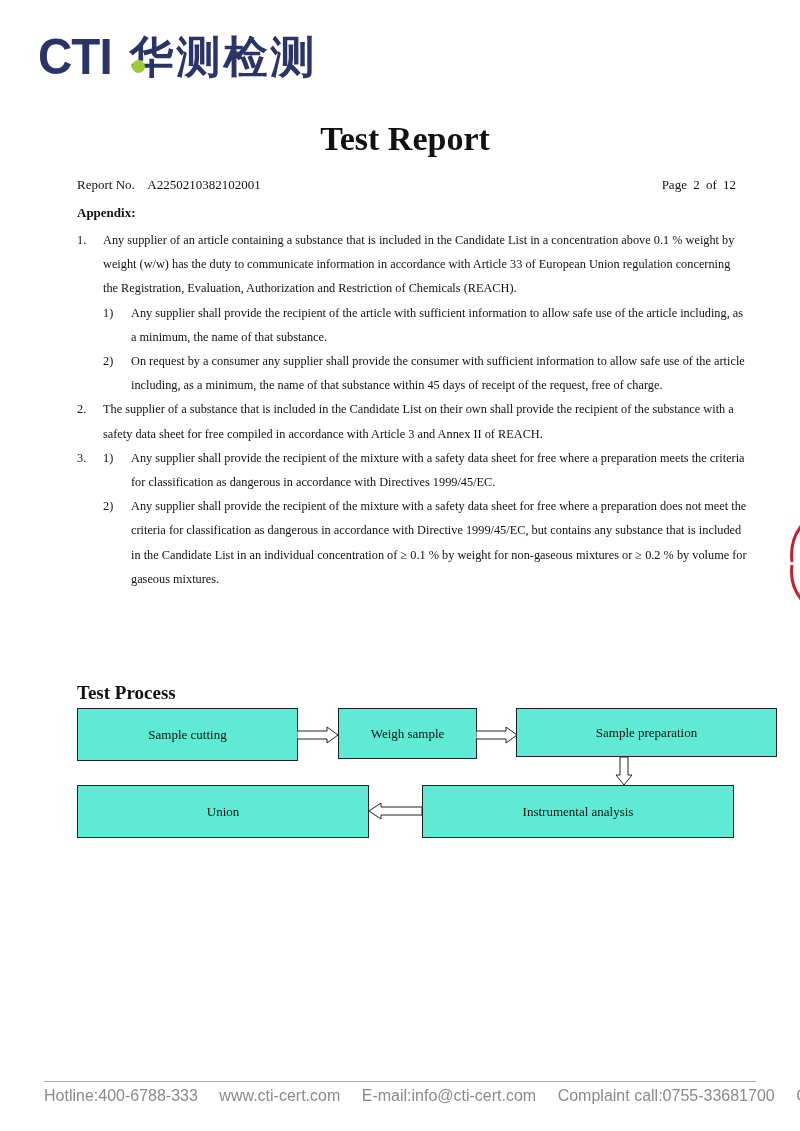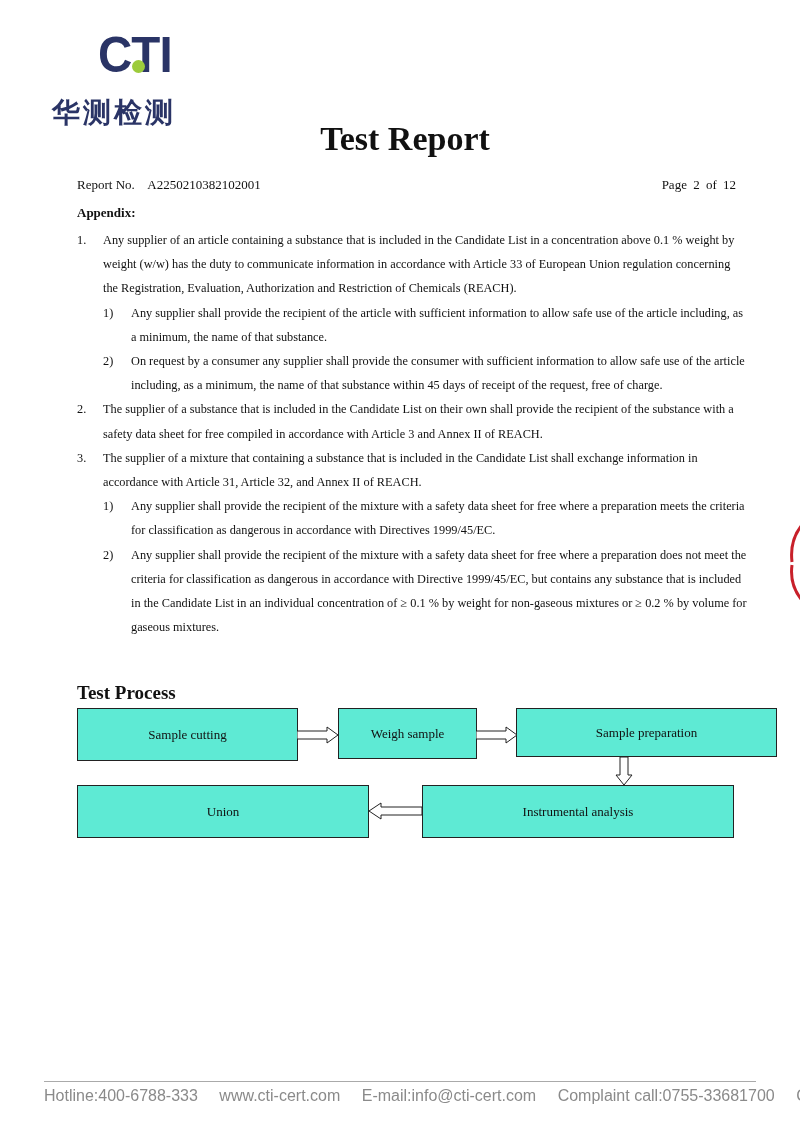--- a/index.html
+++ b/index.html
@@ -1,20 +1,20 @@
 <!DOCTYPE html>
 <html><head>
   <meta charset="utf-8">
   <style>
     html, body { margin: 0; padding: 0; background: #ffffff; }
     body { width: 800px; height: 1131px; position: relative; overflow: hidden; font-family: "Liberation Serif", serif; color: #111; }
-    .logo { position: absolute; left: 38px; top: 30px; height: 52px; display: flex; align-items: flex-end; flex-direction: column; }
+    .logo { position: absolute; left: 38px; top: 30px; height: 52px; display: flex; align-items: flex-end; }
     .logo-cti { position: relative; font-family: "Liberation Sans", sans-serif; font-weight: 700; font-size: 50px; color: #2a3466; letter-spacing: -1px; line-height: 50px; transform: scaleX(0.95); transform-origin: left; }
     .logo-dot { position: absolute; left: 94px; top: 30px; width: 13px; height: 13px; border-radius: 50%; background: #9ccb3b; }
-    .logo-cn { font-family: "DejaVu Sans", sans-serif; font-weight: 700; font-size: 28px; color: #2a3466; margin-left: 14px; line-height: 50px; letter-spacing: 3px; margin-top: 8px; }
+    .logo-cn { font-family: "DejaVu Sans", sans-serif; font-weight: 700; font-size: 44px; color: #2a3466; margin-left: 14px; line-height: 50px; letter-spacing: 3px; margin-top: 8px; }
     .title { position: absolute; left: 0; width: 810px; top: 120px; text-align: center; font-weight: 700; font-size: 34px; font-family: "Liberation Serif", serif; }
     .meta { position: absolute; left: 77px; right: 64px; top: 177px; font-size: 13px; display: flex; justify-content: space-between; }
     .meta .rn-label { margin-right: 10px; }
     .page-label span { margin-left: 3px; }
     .appendix-head { position: absolute; left: 77px; top: 205px; font-weight: 700; font-size: 13px; }
     .appendix { position: absolute; left: 77px; top: 228px; width: 670px; font-size: 12.3px; line-height: 24.2px; }
     .item { position: relative; padding-left: 26px; }
     .item .num { position: absolute; left: 0; top: 0; }
     .sub { position: relative; padding-left: 54px; }
     .sub .num { position: absolute; left: 26px; top: 0; }
@@ -63,21 +63,20 @@
   <div class="sub">
     <span class="num">2)</span>
     <span>On request by a consumer any supplier shall provide the consumer with sufficient information to allow safe use of the article including, as a minimum, the name of that substance within 45 days of receipt of the request, free of charge.</span>
   </div>
   <div class="item">
     <span class="num">2.</span>
     <span>The supplier of a substance that is included in the Candidate List on their own shall provide the recipient of the substance with a safety data sheet for free compiled in accordance with Article 3 and Annex II of REACH.</span>
   </div>
   <div class="item">
     <span class="num">3.</span>
-    <span>The supplier of a mixture that containing a substance that is included in the Candidate List shall exchange information in accordance with Article 31, Article 32, and Annex II of REACH.</span>
   </div>
   <div class="sub">
     <span class="num">1)</span>
     <span>Any supplier shall provide the recipient of the mixture with a safety data sheet for free where a preparation meets the criteria for classification as dangerous in accordance with Directives 1999/45/EC.</span>
   </div>
   <div class="sub">
     <span class="num">2)</span>
     <span>Any supplier shall provide the recipient of the mixture with a safety data sheet for free where a preparation does not meet the criteria for classification as dangerous in accordance with Directive 1999/45/EC, but contains any substance that is included in the Candidate List in an individual concentration of ≥ 0.1 % by weight for non-gaseous mixtures or ≥ 0.2 % by volume for gaseous mixtures.</span>
   </div>
 </div>

